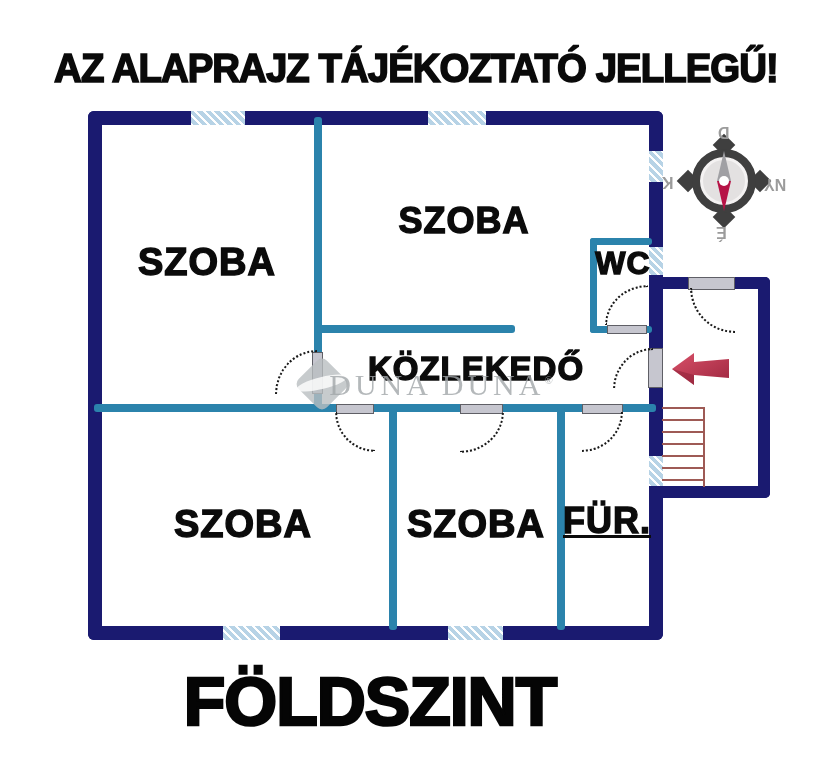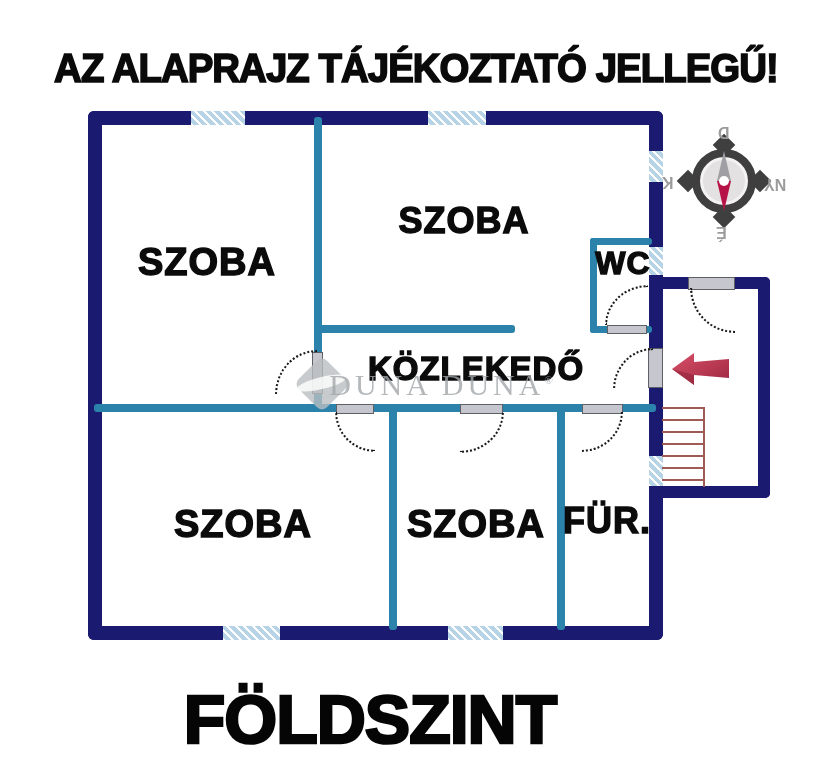--- a/index.html
+++ b/index.html
@@ -4,21 +4,21 @@
 <style>
   html,body{margin:0;padding:0;background:#fff;}
   #app{position:relative;width:832px;height:768px;background:#ffffff;overflow:hidden;
        font-family:"Liberation Sans", sans-serif;}
 
   
   .main-title{position:absolute;top:46px;left:0;width:832px;text-align:center;
     font-size:40px;font-weight:bold;color:#0a0a0a;letter-spacing:-1px;
     -webkit-text-stroke:1.6px #0a0a0a;white-space:nowrap;transform:scaleX(.96);}
   .floor-title{position:absolute;top:662px;left:0;width:740px;text-align:center;
-    font-size:68px;font-weight:bold;color:#050505;letter-spacing:-1px;margin-top:18px;
+    font-size:68px;font-weight:bold;color:#050505;letter-spacing:-1px;
     -webkit-text-stroke:2.6px #050505;}
   .room-label{position:absolute;transform:translate(-50%,-50%);white-space:nowrap;
     font-weight:bold;color:#0b0b0b;-webkit-text-stroke:1.4px #0b0b0b;letter-spacing:1px;}
   .lbl-szoba{font-size:38px;}
   .lbl-konyha{font-size:36px;}
   .lbl-wc{font-size:32px;}
   .lbl-kozlekedo{font-size:33px;text-align:center;}
   .lbl-fur{font-size:36px;}
 
   
@@ -139,21 +139,21 @@
       <div class="c-lbl" style="left:-14px;top:42px;">K</div>
       <div class="c-lbl" style="left:88px;top:44px;">NY</div>
     </div>
 
     <div class="room-label lbl-szoba" style="left:207px;top:262px;">SZOBA</div>
     <div class="room-label lbl-konyha" style="left:464px;top:221px;">SZOBA</div>
     <div class="room-label lbl-wc" style="left:623px;top:263px;">WC</div>
     <div class="room-label lbl-kozlekedo" style="left:476px;top:369px;">KÖZLEKEDŐ</div>
     <div class="room-label lbl-szoba" style="left:243px;top:524px;">SZOBA</div>
     <div class="room-label lbl-szoba" style="left:476px;top:524px;">SZOBA</div>
-    <div class="room-label lbl-fur" style="left:607px;top:521px;">FÜR.</div>
+    <div class="room-label lbl-fur" style="left:607px;top:521px;text-decoration:underline;">FÜR.</div>
 
     <div class="wm wm-diamond"></div>
     <div class="wm wm-swoosh"></div>
     <div class="wm wm-text"><span>DUNA DUNA</span><sup>®</sup></div>
   </div>
 
   <div class="floor-title">FÖLDSZINT</div>
 </div>
 
 </body></html>

